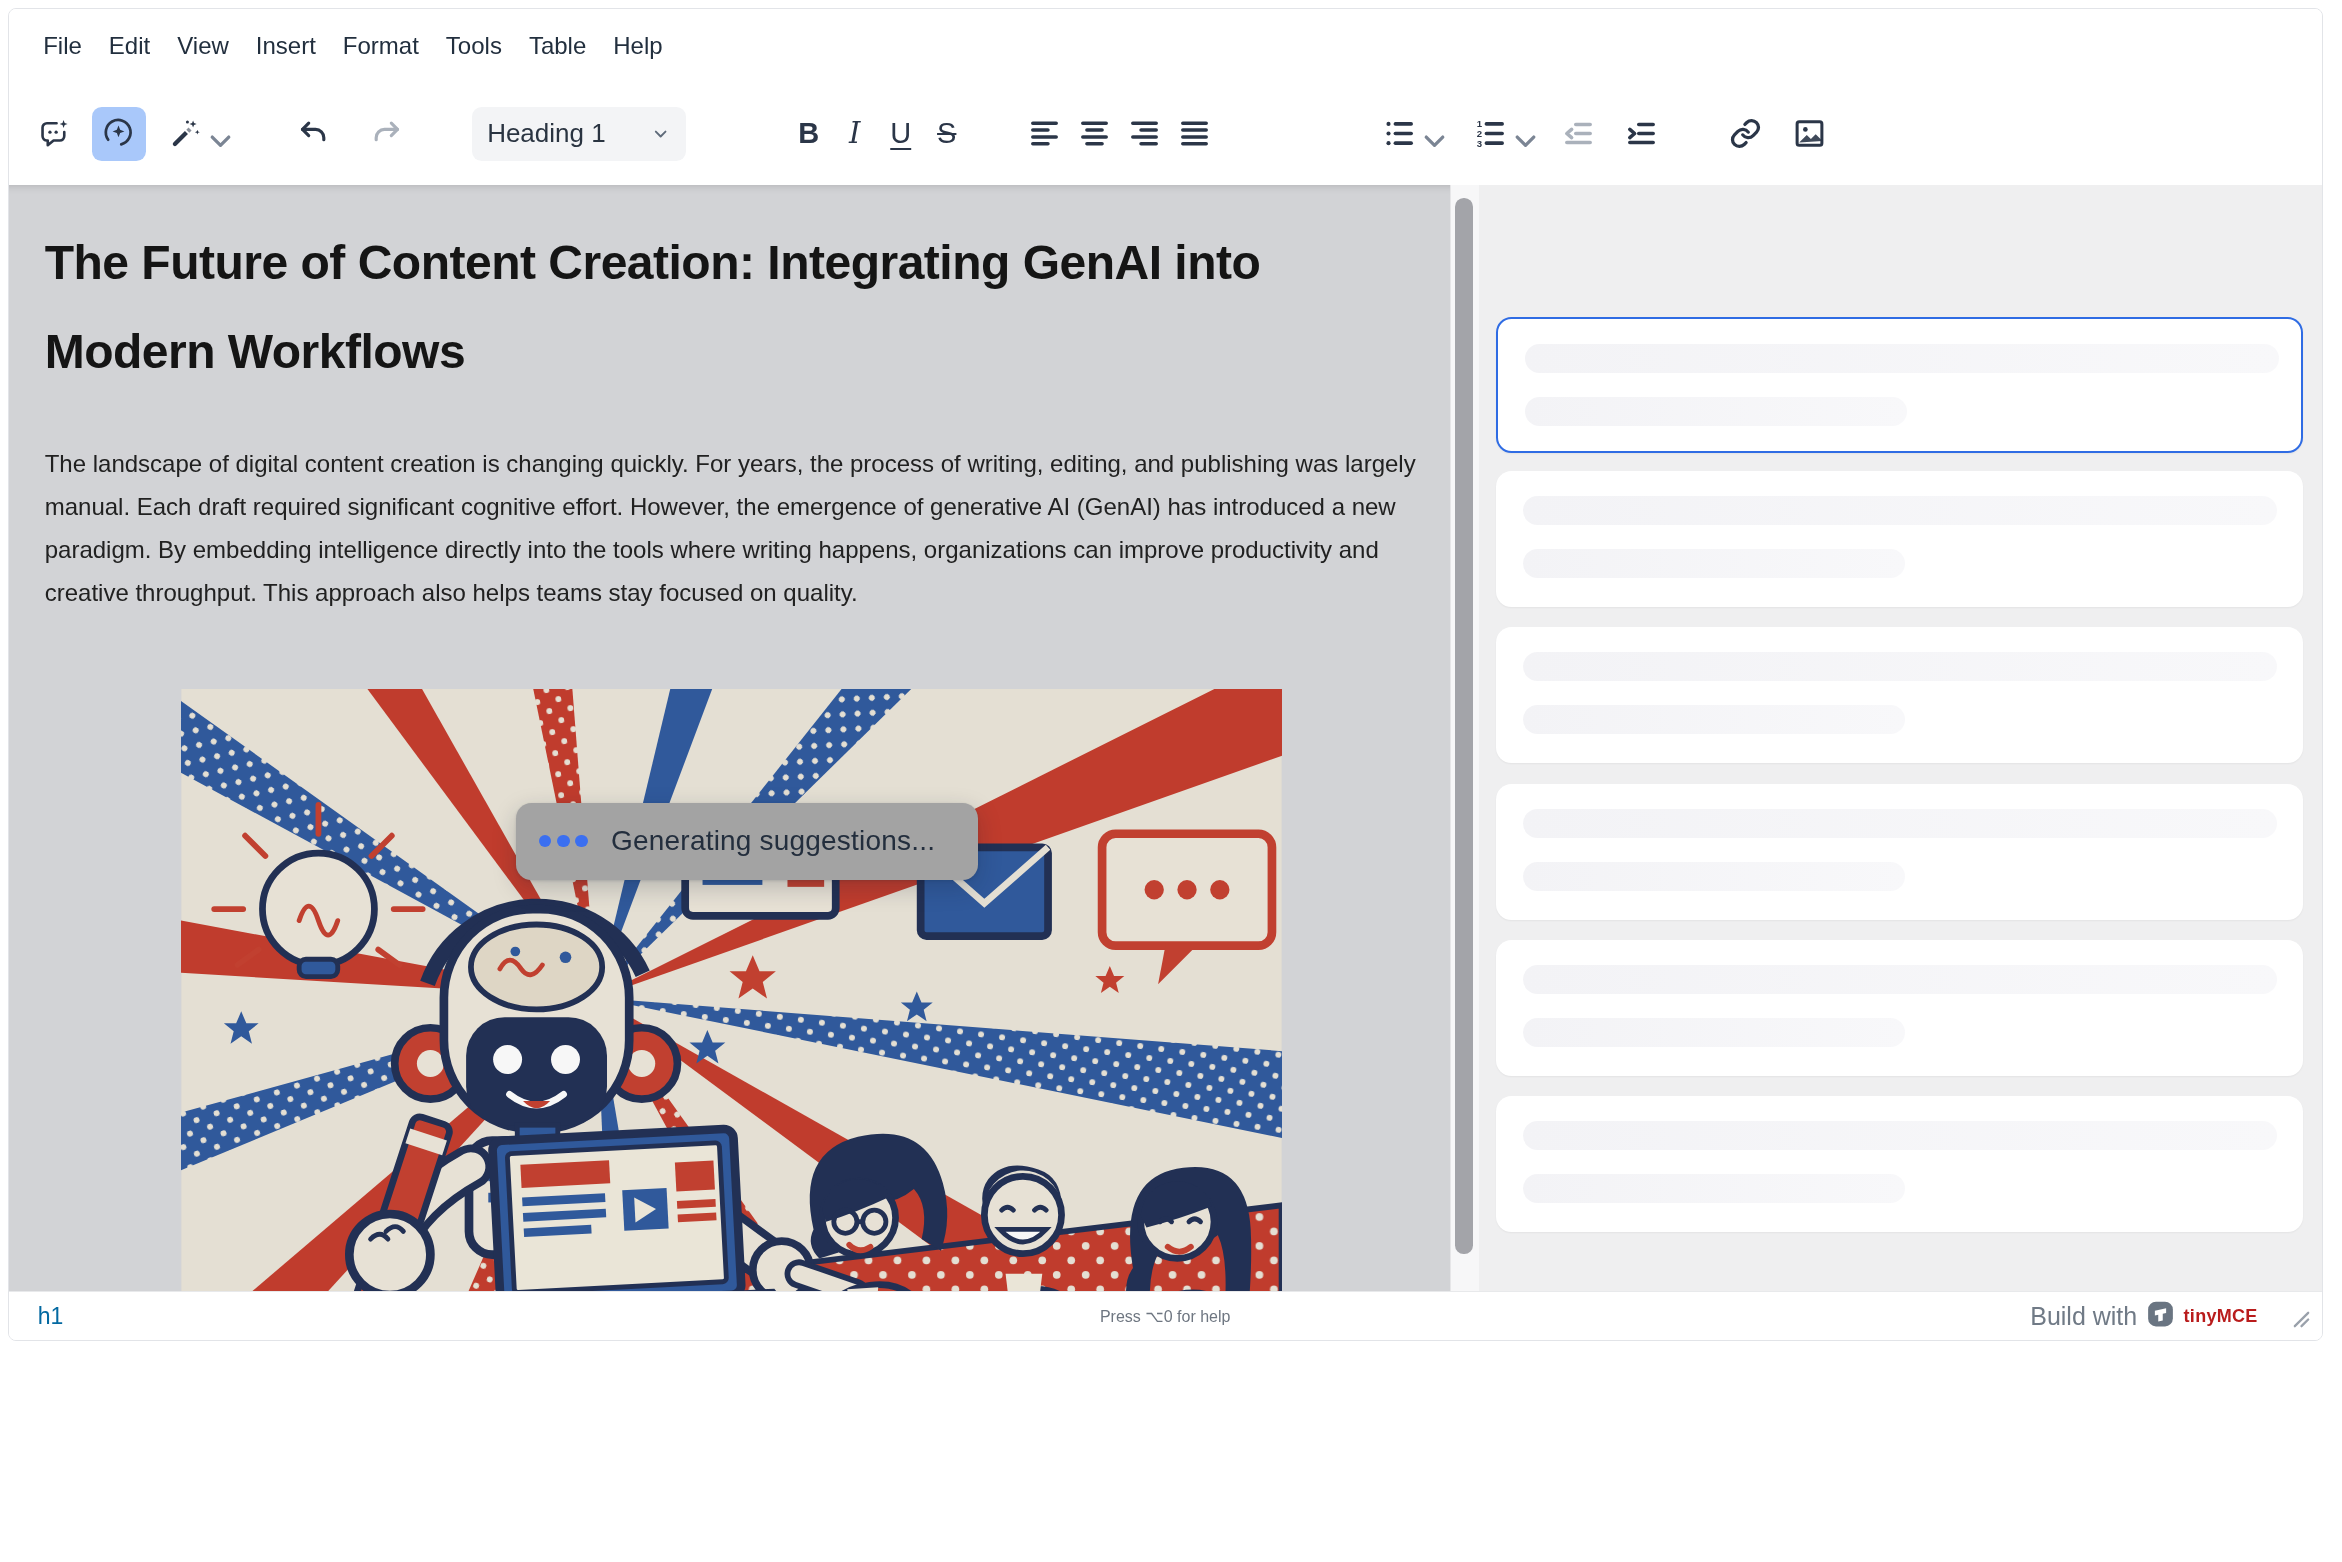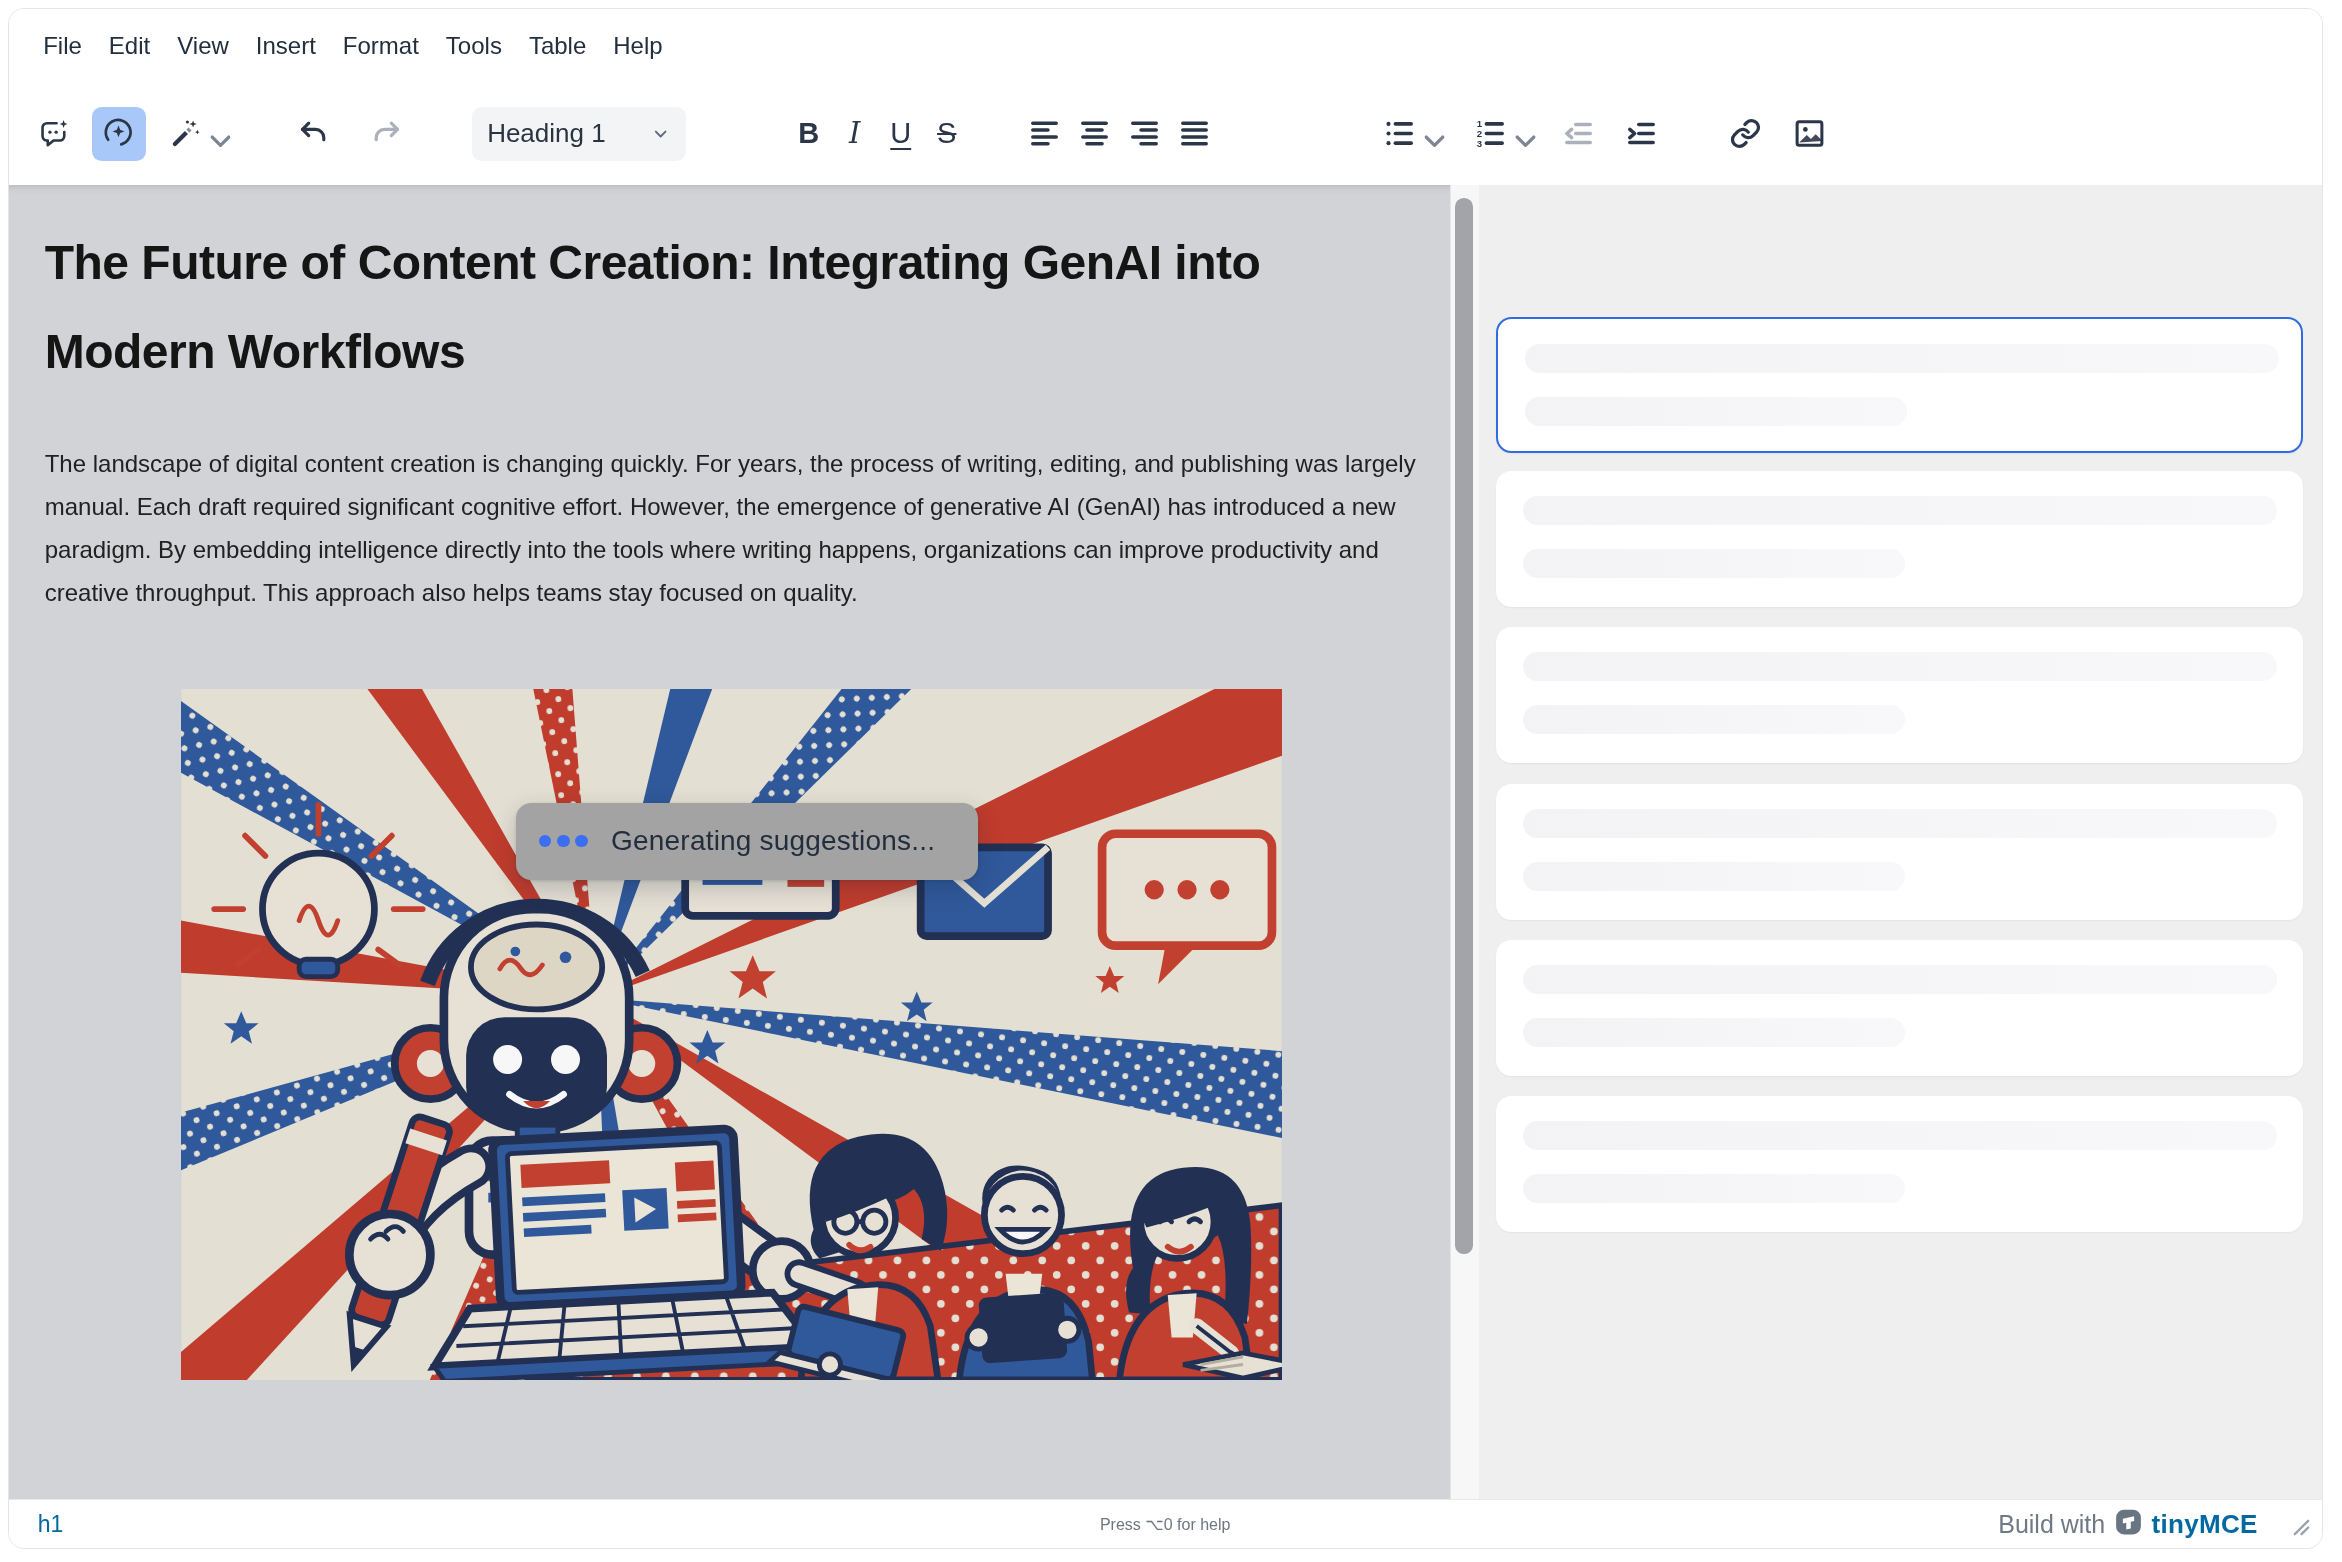--- a/index.html
+++ b/index.html
@@ -1,19 +1,19 @@
 <!DOCTYPE html>
 <html><head>
 <meta charset="utf-8">
 <style>
   * { margin:0; padding:0; box-sizing:border-box; }
   html,body { width:2342px; height:1562px; background:#fff; font-family:"Liberation Sans", sans-serif; }
   .window {
-    position:absolute; left:7.7px; top:7.7px; width:2315px; height:1541px;
-    border:1.9px solid #e2e4e8; border-radius:16px; background:#fff; overflow:hidden;
+    position:absolute; left:7.7px; top:7.7px; width:2315px; height:1333px;
+    border:1.9px solid #e2e4e8; border-radius:8px; background:#fff; overflow:hidden;
   }
   
   .menubar { position:absolute; left:0; top:0; right:0; height:75px; display:flex; align-items:center; padding-left:21px; background:#fff; }
   .menu-item { font-size:24px; color:#222f3e; padding:9.7px 13.5px; border-radius:5.8px; cursor:default; }
   
   .toolbar { position:absolute; left:0; top:75px; right:0; height:100px; display:flex; align-items:center; padding-left:19.3px; background:#fff; }
   .tbtn { width:54px; height:54px; border-radius:9.7px; display:flex; align-items:center; justify-content:center; color:#2b3648; flex:0 0 auto; }
   .tbtn svg { width:33px; height:33px; display:block; }
   .tbtn.wide { width:81px; }
   .tbtn.active { background:#a9c8fa; }
@@ -54,21 +54,21 @@
   .card.selected { border:2.9px solid #2f6ce4; }
   .bar { position:absolute; left:27px; height:29px; border-radius:14.5px; background:linear-gradient(90deg,#f3f3f6,#f8f8fa); }
   .bar.b1 { top:25px; width:754px; }
   .bar.b2 { top:78px; width:382px; }
   
   .statusbar { position:absolute; left:0; right:0; bottom:0; height:49px; background:#fff; border-top:1px solid #e8e9eb; }
   .sb-path { position:absolute; left:29px; top:50%; transform:translateY(-50%); font-size:23px; color:#0369a1; }
   .sb-help { position:absolute; left:50%; top:50%; transform:translate(-50%,-50%); font-size:16px; color:#6e7681; }
   .sb-brand { position:absolute; right:64px; top:50%; transform:translateY(-50%); display:flex; align-items:center; gap:9.7px; }
   .sb-brand .pre { font-size:25px; color:#707a86; }
-  .sb-brand .brand { font-size:26px; font-weight:700; color:#0369a1; letter-spacing:0.3px; }
+  .sb-brand .brand { font-size:18px; font-weight:700; color:#b91c1c; letter-spacing:0.3px; }
   .resize-handle { position:absolute; right:9.7px; bottom:9.7px; width:21px; height:21px; }
 </style>
 </head>
 <body>
 
 <div class="window">
 
   <div class="menubar">
     <div class="menu-item">File</div>
     <div class="menu-item">Edit</div>

